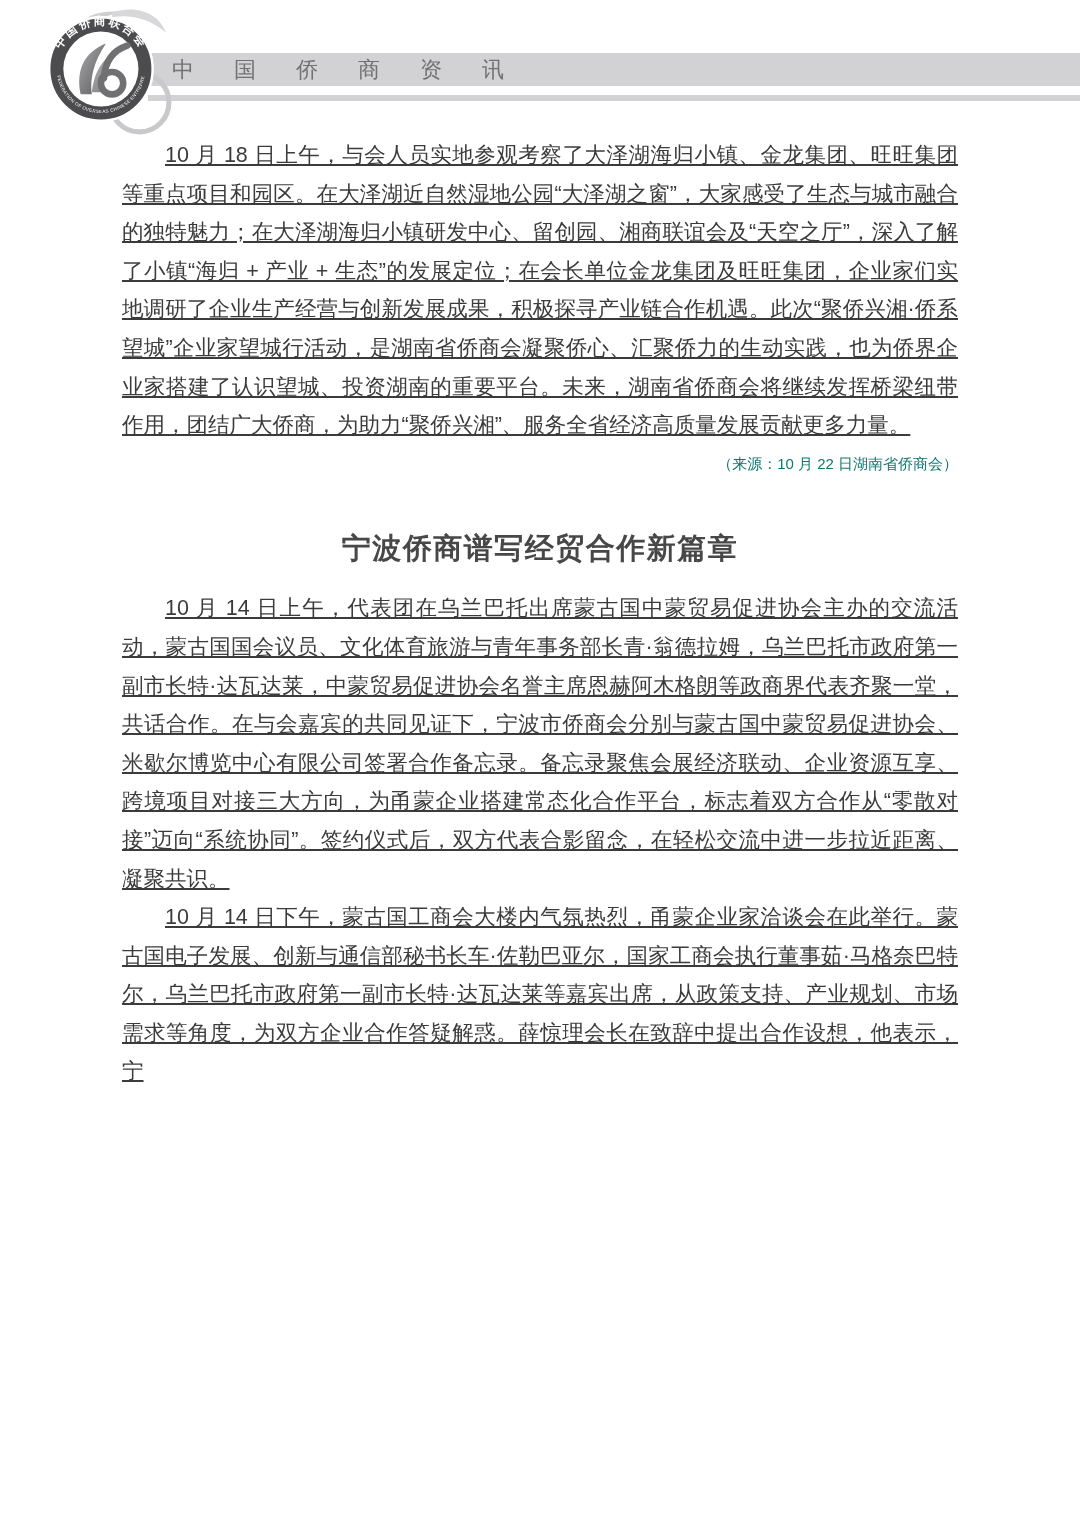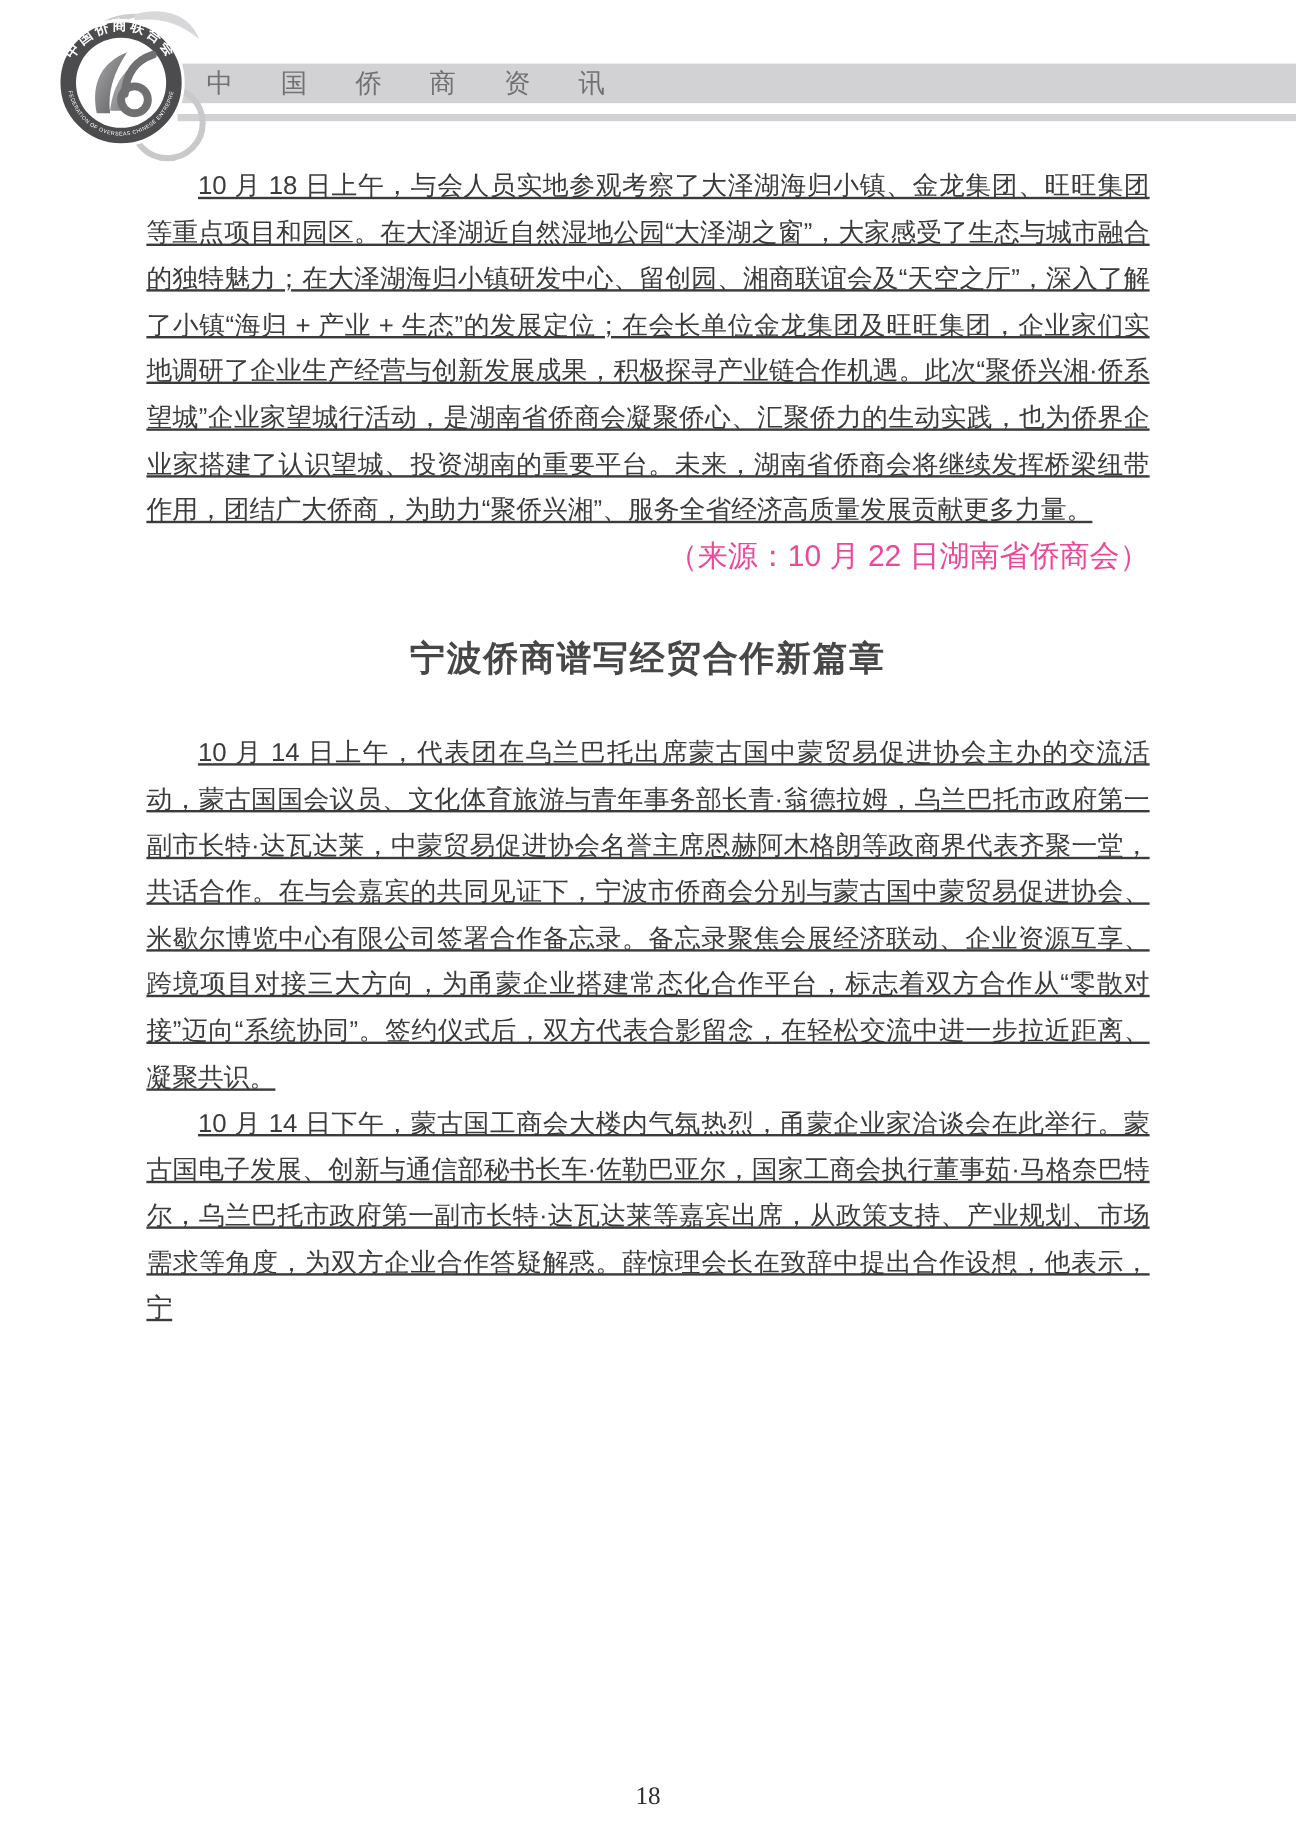--- a/index.html
+++ b/index.html
@@ -31,25 +31,25 @@
 
   
   .main { position: absolute; top: 136px; left: 122px; width: 836px; }
   .para {
     margin: 0; font-size: 21.5px; line-height: 38.6px; color: #3b3b3b;
     text-align: justify; text-justify: inter-ideograph;
     word-break: break-all;
   }
   .para.indent { text-indent: 43px; text-decoration: underline; }
   .source-line {
-    margin: 0; font-size: 25px; line-height: 38.6px;
-    color: #ec4899; text-align: right;
+    margin: 0; font-size: 15px; line-height: 38.6px;
+    color: #0f766e; text-align: right;
   }
   .article-title {
-    margin: 46px 0 39px 0; font-size: 29px; font-weight: bold;
+    margin: 46px 0 20px 0; font-size: 29px; font-weight: bold;
     color: #474747; text-align: center; letter-spacing: 1.5px;
   }
 
   
   .page-number {
     position: absolute; bottom: 16px; left: 0; right: 0;
     text-align: center; font-family: "Liberation Serif", "DejaVu Serif", serif;
     font-size: 21px; color: #2e2e2e;
   }
 </style>
@@ -98,15 +98,14 @@
 
     <p class="para indent">10 月 18 日上午，与会人员实地参观考察了大泽湖海归小镇、金龙集团、旺旺集团等重点项目和园区。在大泽湖近自然湿地公园“大泽湖之窗”，大家感受了生态与城市融合的独特魅力；在大泽湖海归小镇研发中心、留创园、湘商联谊会及“天空之厅”，深入了解了小镇“海归 + 产业 + 生态”的发展定位；在会长单位金龙集团及旺旺集团，企业家们实地调研了企业生产经营与创新发展成果，积极探寻产业链合作机遇。此次“聚侨兴湘·侨系望城”企业家望城行活动，是湖南省侨商会凝聚侨心、汇聚侨力的生动实践，也为侨界企业家搭建了认识望城、投资湖南的重要平台。未来，湖南省侨商会将继续发挥桥梁纽带作用，团结广大侨商，为助力“聚侨兴湘”、服务全省经济高质量发展贡献更多力量。</p>
     <p class="source-line">（来源：10 月 22 日湖南省侨商会）</p>
 
     <h1 class="article-title">宁波侨商谱写经贸合作新篇章</h1>
 
     <p class="para indent">10 月 14 日上午，代表团在乌兰巴托出席蒙古国中蒙贸易促进协会主办的交流活动，蒙古国国会议员、文化体育旅游与青年事务部长青·翁德拉姆，乌兰巴托市政府第一副市长特·达瓦达莱，中蒙贸易促进协会名誉主席恩赫阿木格朗等政商界代表齐聚一堂，共话合作。在与会嘉宾的共同见证下，宁波市侨商会分别与蒙古国中蒙贸易促进协会、米歇尔博览中心有限公司签署合作备忘录。备忘录聚焦会展经济联动、企业资源互享、跨境项目对接三大方向，为甬蒙企业搭建常态化合作平台，标志着双方合作从“零散对接”迈向“系统协同”。签约仪式后，双方代表合影留念，在轻松交流中进一步拉近距离、凝聚共识。</p>
     <p class="para indent">10 月 14 日下午，蒙古国工商会大楼内气氛热烈，甬蒙企业家洽谈会在此举行。蒙古国电子发展、创新与通信部秘书长车·佐勒巴亚尔，国家工商会执行董事茹·马格奈巴特尔，乌兰巴托市政府第一副市长特·达瓦达莱等嘉宾出席，从政策支持、产业规划、市场需求等角度，为双方企业合作答疑解惑。薛惊理会长在致辞中提出合作设想，他表示，宁</p>
   </div>
 
-  <div class="page-number">18</div>
 
 </div>
 
 </body></html>

